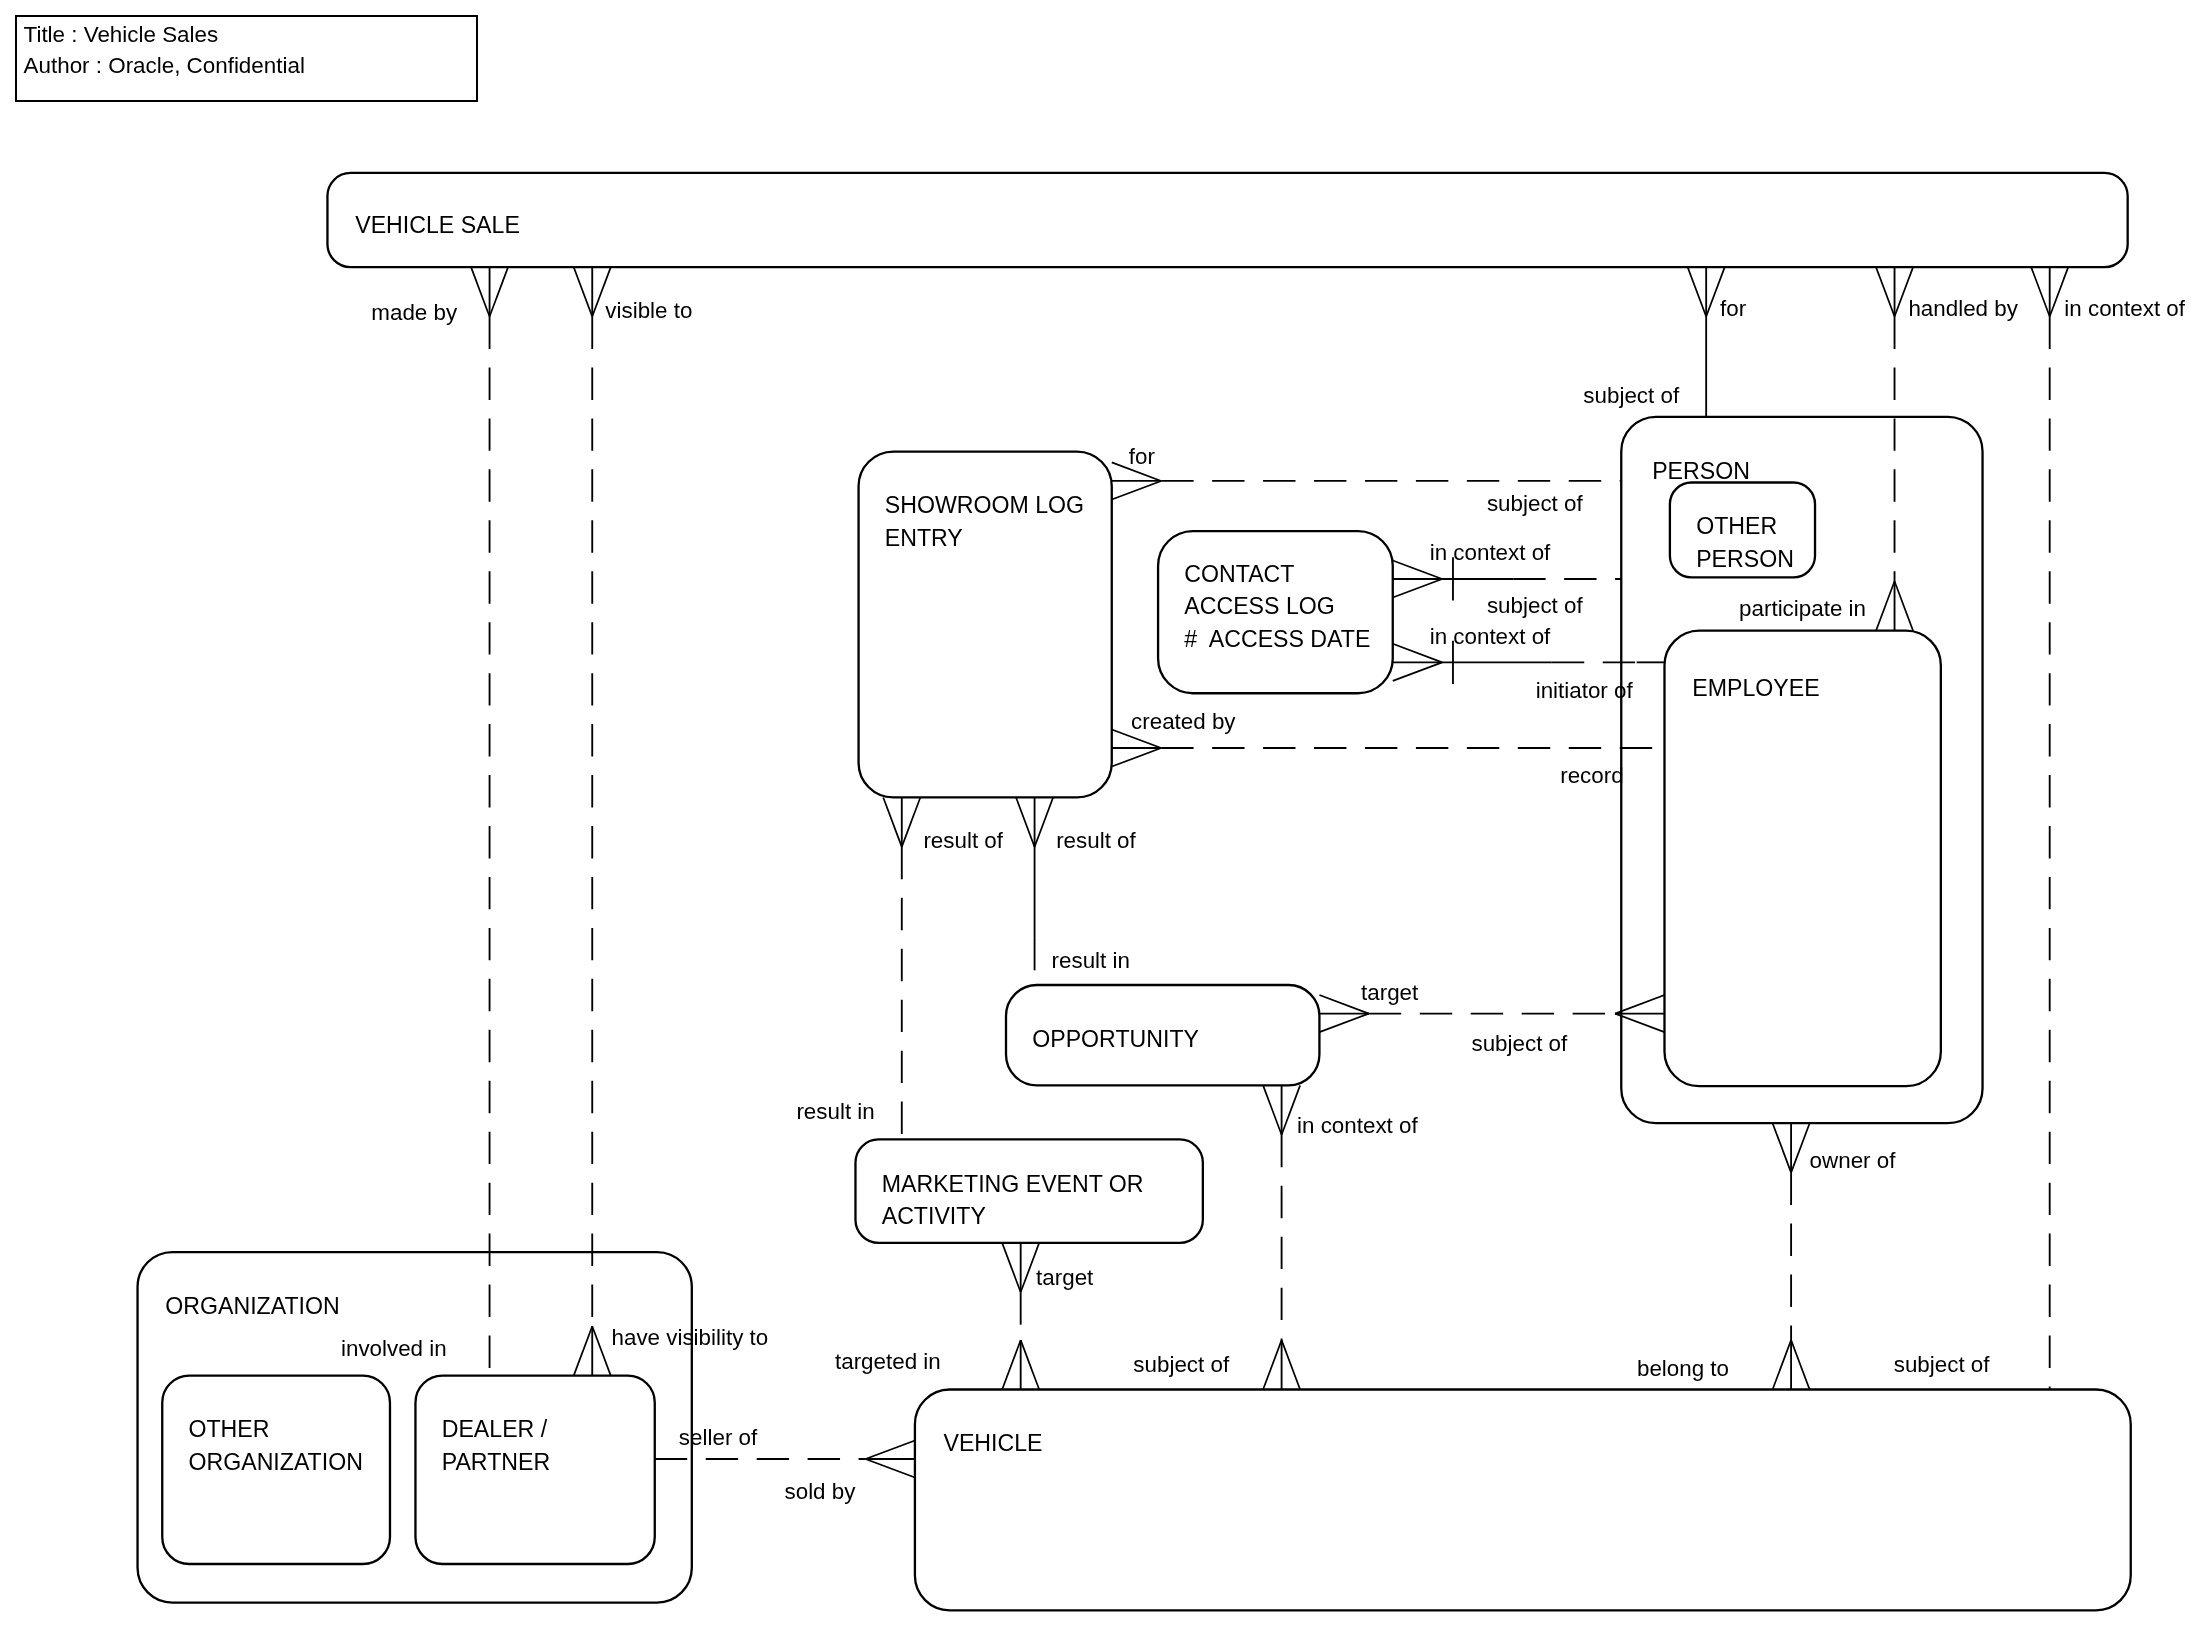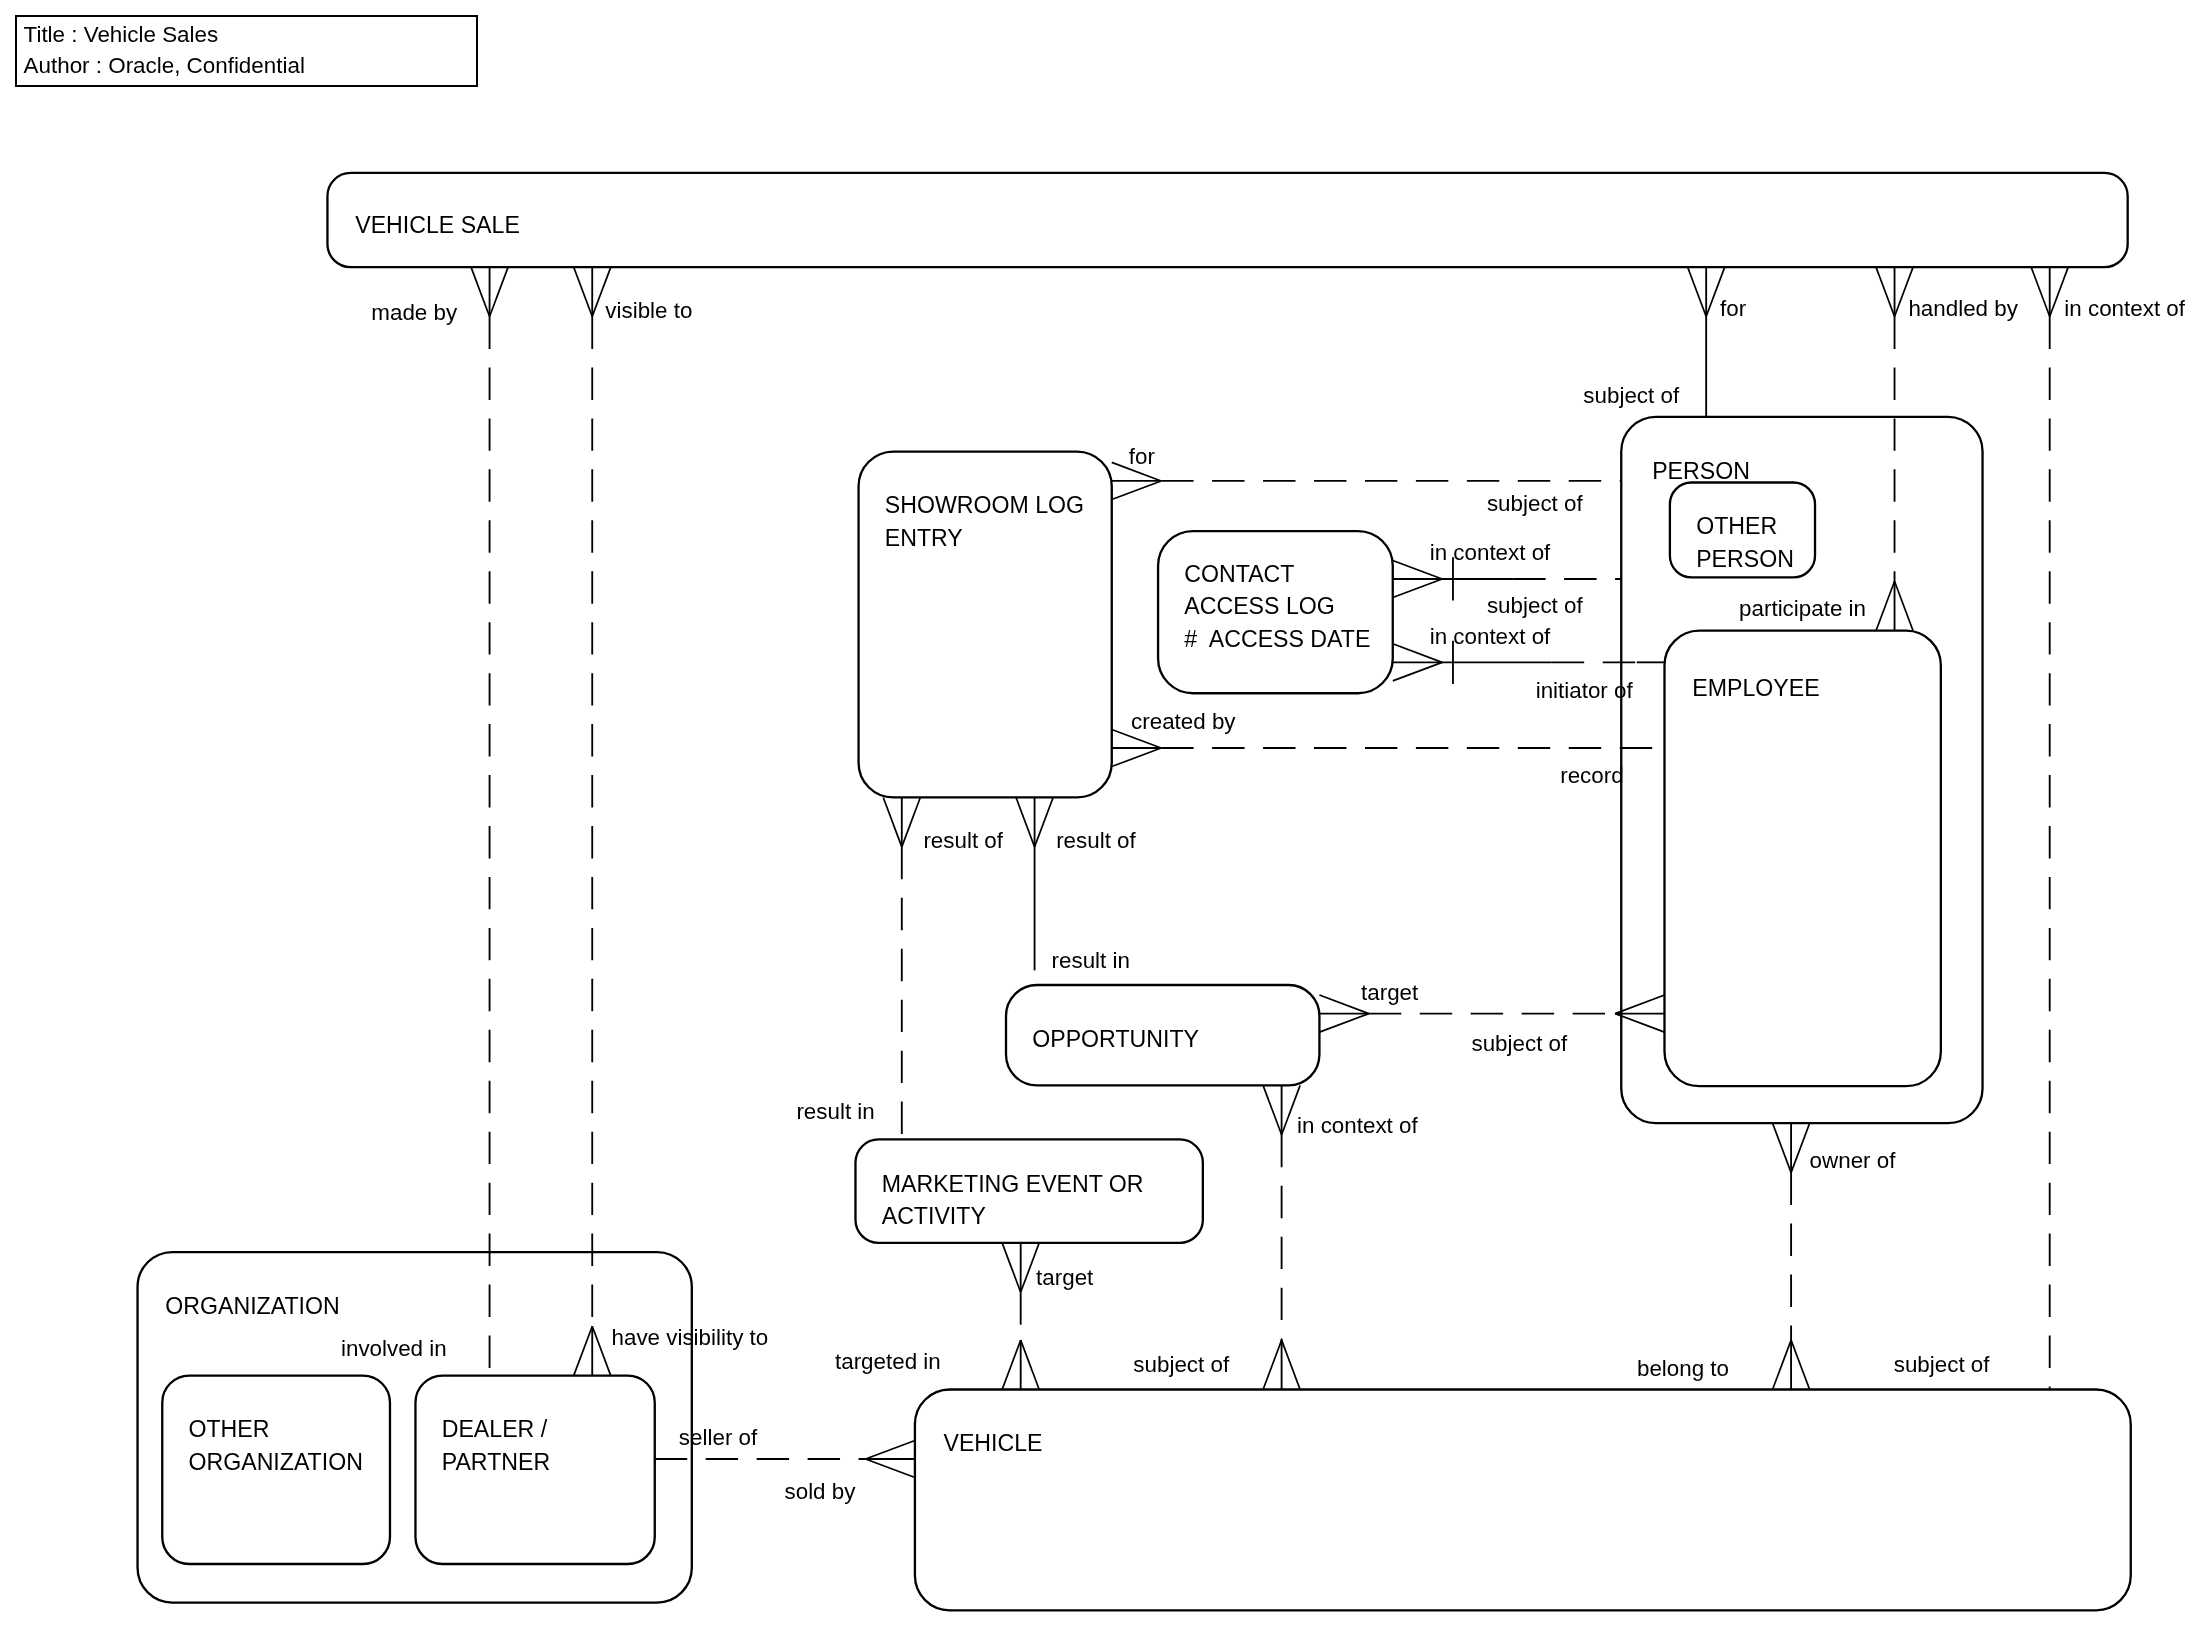--- a/index.html
+++ b/index.html
@@ -8,21 +8,21 @@
   svg{display:block;}
   svg text{white-space:pre;fill:#000;font-family:"Liberation Sans",sans-serif;}
   .entity-box{fill:#ffffff;stroke:#000000;stroke-width:3;}
   .entity-label{font-size:30px;}
   .rel-label{font-size:29px;}
   .rel-line{stroke:#000000;stroke-width:2.4;fill:none;}
   .rel-line.dashed{stroke-dasharray:42 24;}
   .foot{stroke:#000000;stroke-width:2.2;fill:none;}
   .tick{stroke:#000000;stroke-width:2.4;}
   #title-box{
-    position:absolute;left:15.4px;top:15.4px;width:463px;height:72px;
+    position:absolute;left:15.4px;top:15.4px;width:463px;height:87px;
     border:2.3px solid #000;background:#fff;box-sizing:border-box;
     font-size:22.4px;line-height:31px;padding:1.5px 6.2px;color:#000;
   }
 </style>
 </head>
 <body>
 
 <div id="title-box">
   <div>Title : Vehicle Sales</div>
   <div>Author : Oracle, Confidential</div>

